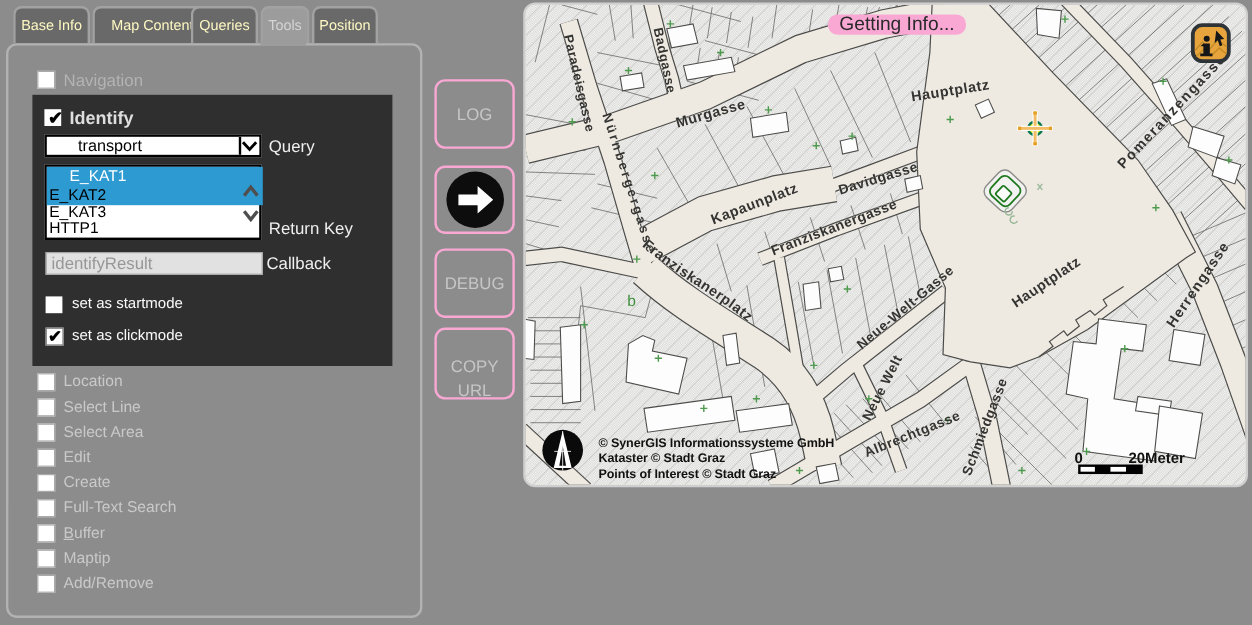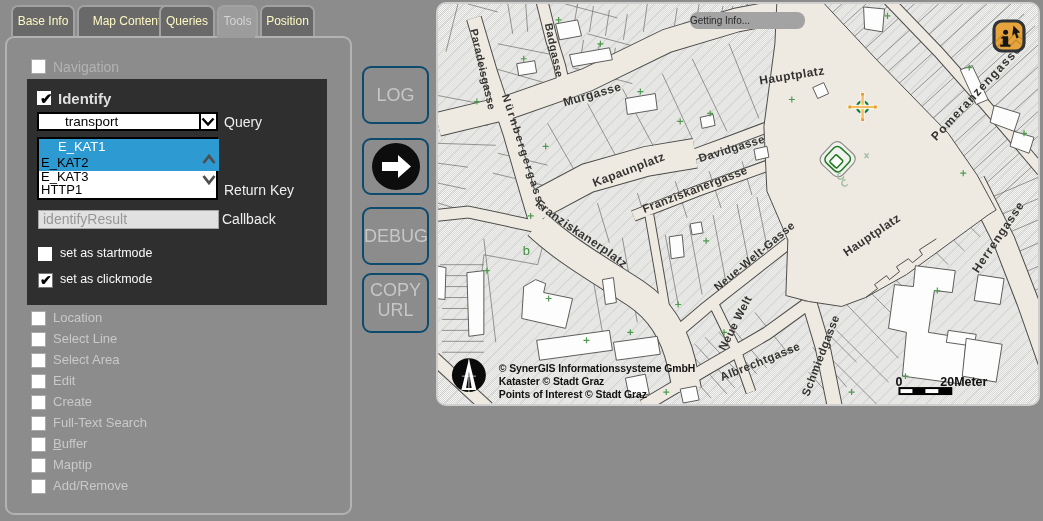--- a/index.html
+++ b/index.html
@@ -3,21 +3,21 @@
 <meta charset="utf-8">
 <style>
   html,body{margin:0;padding:0;}
   body{width:1043px;height:521px;background:#8c8c8c;font-family:"Liberation Sans",sans-serif;position:relative;overflow:hidden;}
   .tab{position:absolute;top:5px;height:31px;background:#696969;border:2px solid #a2a2a2;border-bottom:none;border-radius:7px 7px 0 0;color:#fef9c3;font-size:12px;line-height:28px;text-align:center;box-sizing:border-box;white-space:nowrap;}
   .tab.active{background:#9c9c9c;color:#d4d4d4;}
   .chk{position:absolute;width:13px;height:13px;background:#fff;border:1px solid #a9a9a9;}
   .chk.dark{border:none;width:14px;height:14px;}
   .ck{position:absolute;font-weight:bold;color:#000;font-size:13px;line-height:10px;}
   .lbl{position:absolute;color:#c9c9c9;font-size:13px;}
-  .btn{position:absolute;left:362px;width:67px;border:2px solid #0c4a6e;border-radius:9px;box-sizing:border-box;color:#c6c6c6;font-size:18px;text-align:center;}
+  .btn{position:absolute;left:362px;width:67px;border:2px solid #f9a8d4;border-radius:9px;box-sizing:border-box;color:#c6c6c6;font-size:14px;text-align:center;}
 </style>
 </head>
 <body>
 
 <div class="tab" style="left:11px;width:64px;">Base Info</div>
 
 <div class="tab" style="left:77px;width:100px;">Map Content</div>
 
 <div class="tab" style="left:159px;width:56px;">Queries</div>
 
@@ -95,21 +95,21 @@
 <div class="btn" style="top:66px;height:58px;line-height:54px;">LOG</div>
 
 <div class="btn" style="top:138px;height:57px;"></div>
 <svg style="position:absolute;left:370px;top:141px;" width="52" height="51">
   <ellipse cx="26" cy="25.5" rx="24" ry="23.5" fill="#0d0d0d"></ellipse>
   <path d="M12 21 h16 v-7 l13 11.5 -13 11.5 v-7 h-16 z" fill="#fff"></path>
 </svg>
 
 <div class="btn" style="top:207px;height:58px;line-height:54px;">DEBUG</div>
 
-<div class="btn" style="top:273px;height:60px;line-height:20px;padding-top:5px;">COPY<br>URL</div>
+<div class="btn" style="top:273px;height:60px;line-height:20px;padding-top:20px;">COPY<br>URL</div>
 
 <div id="map" style="position:absolute;left:436px;top:2px;width:600px;height:400px;border:2px solid #cfcfcf;border-radius:10px;overflow:hidden;background:#efeae1;">
 <svg width="600" height="400" viewBox="0 0 602 402" preserveAspectRatio="none" style="position:absolute;left:0;top:0;">
 <defs>
   <pattern id="chk2" width="2" height="2" patternUnits="userSpaceOnUse">
     <rect width="2" height="2" fill="#fbfbf9"></rect>
     <rect width="1" height="1" fill="#d2d2d0"></rect>
     <rect x="1" y="1" width="1" height="1" fill="#d2d2d0"></rect>
   </pattern>
   <pattern id="diag" width="9" height="9" patternUnits="userSpaceOnUse" patternTransform="rotate(-45)">
@@ -349,21 +349,21 @@
 
 <g>
   <text x="459" y="384" font-family="Liberation Sans" font-weight="bold" font-size="12.5" fill="#111">0</text>
   <text x="504" y="384" font-family="Liberation Sans" font-weight="bold" font-size="12.5" fill="#111">20Meter</text>
   <rect x="463" y="386" width="52" height="6" fill="#fff" stroke="#000" stroke-width="2"></rect>
   <rect x="476" y="386" width="13" height="6" fill="#000"></rect>
   <rect x="502" y="386" width="13" height="6" fill="#000"></rect>
 </g>
 </svg>
 
-<div style="position:absolute;left:252px;top:8px;width:115px;height:17px;background:#a3a3a3;border-radius:8px;color:#2a2a2a;font-size:10px;line-height:17px;">Getting Info...</div>
+<div style="position:absolute;left:252px;top:8px;width:115px;height:17px;background:#f9a8d4;border-radius:8px;color:#2a2a2a;font-size:16px;text-align:center;line-height:17px;">Getting Info...</div>
 
 <svg style="position:absolute;left:554px;top:15px;" width="34" height="34" viewBox="0 0 34 34">
   <rect x="2" y="2" width="30" height="30" rx="8" fill="#e7a43c" stroke="#2e3338" stroke-width="3.2"></rect>
   <path d="M4,23 L10,16 L16,22 L23,14 L30,20 M5,28 L11,22 L17,28 L24,21 L30,26" fill="none" stroke="#c08a26" stroke-width="1.1"></path>
   <circle cx="13.6" cy="13.2" r="2.5" fill="#141618"></circle>
   <path d="M10.8,17.2 h5.4 v8.3 h2.2 v2.3 h-10.2 v-2.3 h2.6 v-6 h-2.4 Z" fill="#141618"></path>
   <path d="M21.5,6.5 L20.2,16.8 L22.8,14.6 L24.5,19.6 L26.6,18.8 L25,13.9 L28.2,13.5 Z" fill="#141618"></path>
 </svg>
 </div>
 

